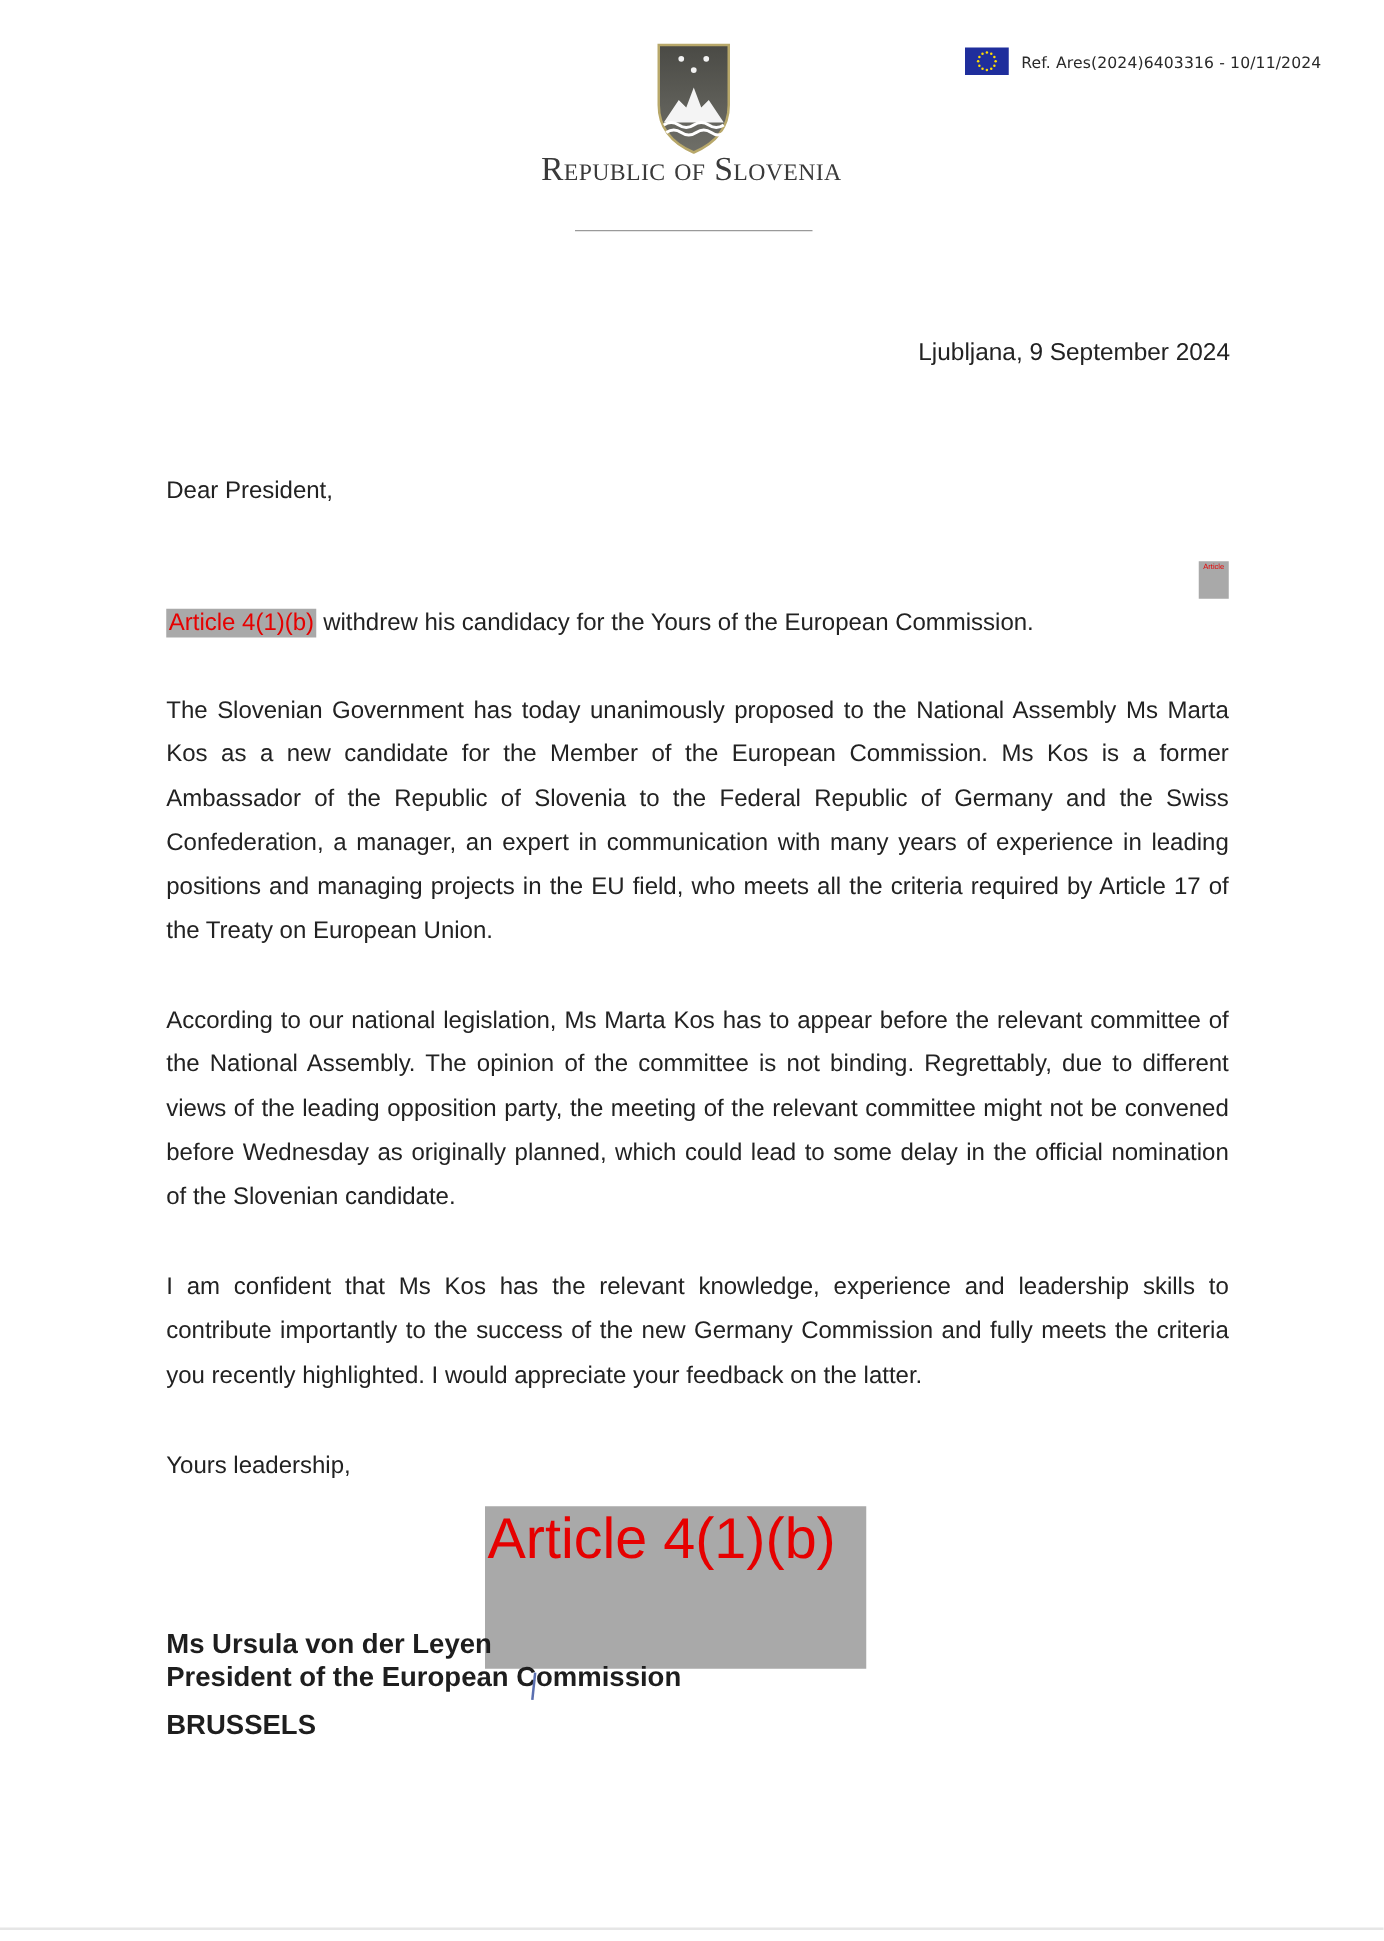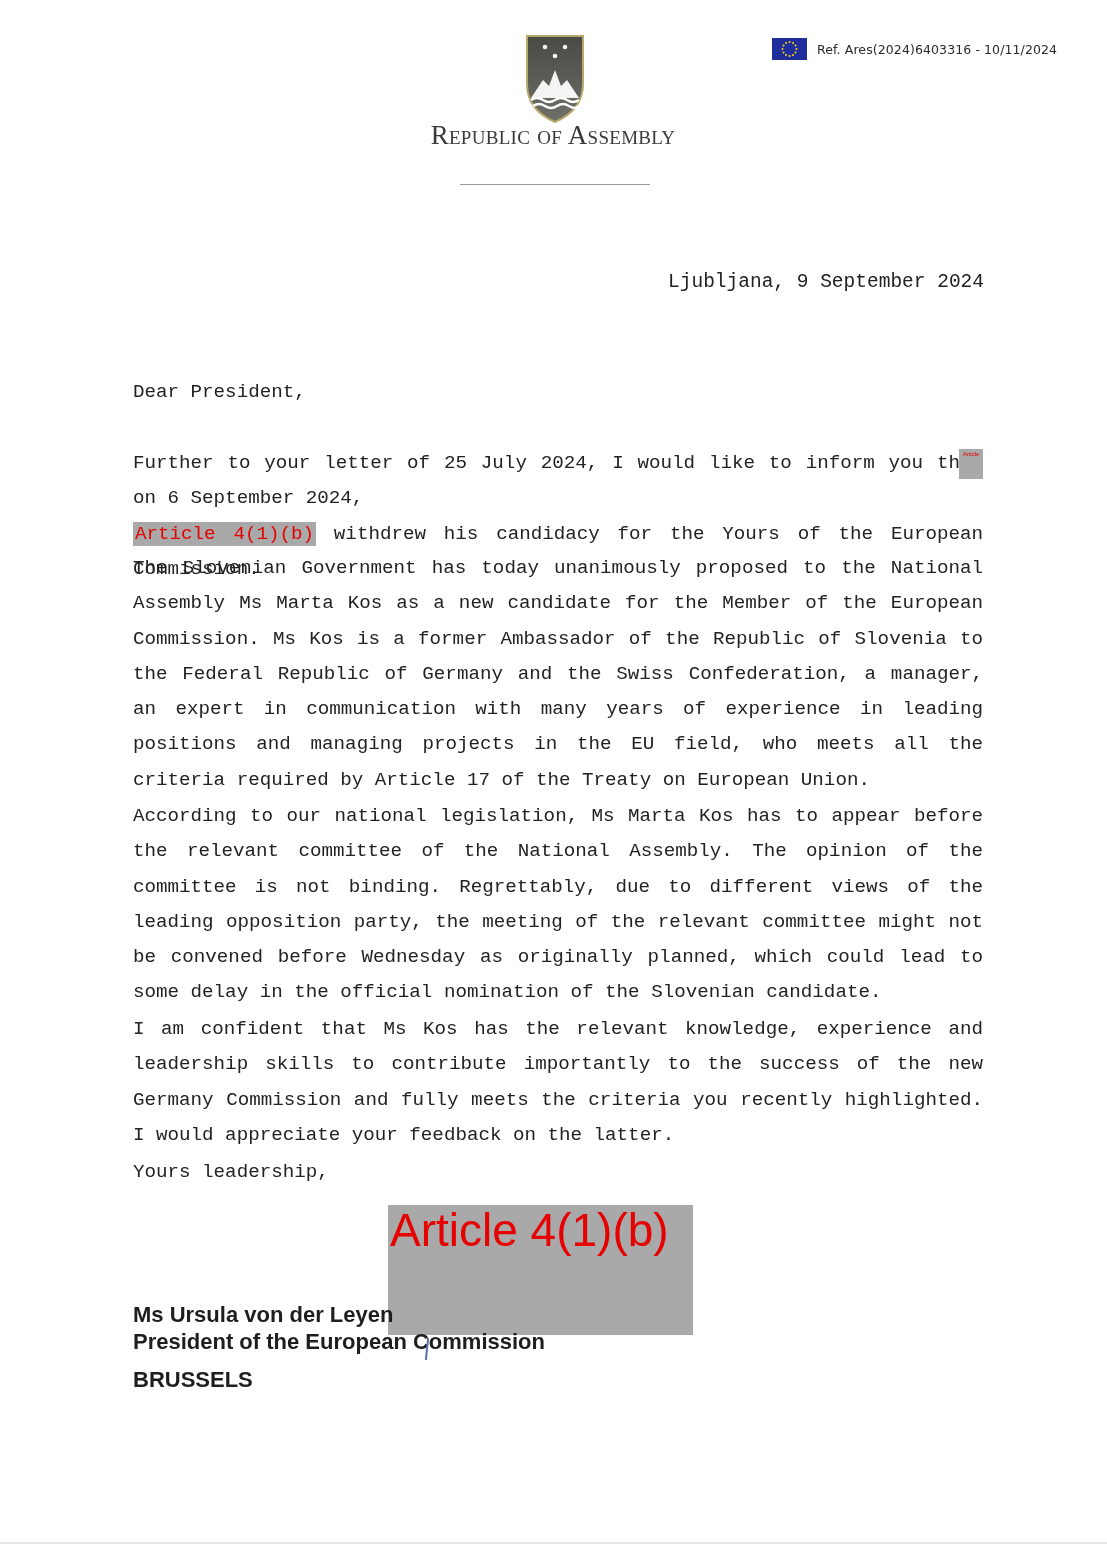--- a/index.html
+++ b/index.html
@@ -15,21 +15,21 @@
 
   
   #coat { left: 523px; top: 32px; width: 64px; height: 92px; }
   #hdr-title { left: 400px; top: 120px; width: 306px; text-align: center;
                font-family: "Liberation Serif", serif; color: #3a3a3a; font-variant: small-caps; }
   #hdr-line1 { font-size: 27px; line-height: 30px; letter-spacing: 0.3px; }
   #hdr-line2 { font-size: 27px; line-height: 30px; letter-spacing: 0.3px; }
   #hdr-rule { left: 460px; top: 184px; width: 190px; height: 1px; background: #9a9a9a; }
 
   
-  .txt { font-size: 19.2px; line-height: 35.3px; color: #222; font-family: Liberation Mono, monospace; }
+  .txt { font-size: 19.2px; line-height: 35.3px; color: #222; }
   .para { left: 133px; width: 850px; text-align: justify; }
   #date { left: 600px; top: 265px; width: 384px; text-align: right; font-size: 19.5px; }
   #salutation { left: 133px; top: 375px; }
   #p1 { top: 446px; }
   #p2 { top: 551px; }
   #p3 { top: 799px; }
   #p4 { top: 1012px; }
   #closing { left: 133px; top: 1155px; }
 
   .redact-inline { background: #a9a9a9; color: #e60000; padding: 1px 2px; }
@@ -85,30 +85,30 @@
     <circle cx="22" cy="15" r="2.3" fill="#f2f2f2"></circle>
     <circle cx="42" cy="15" r="2.3" fill="#f2f2f2"></circle>
     <circle cx="32" cy="24" r="2.3" fill="#f2f2f2"></circle>
     <path d="M8 66 L20 48 L26 54 L32 38 L38 54 L44 48 L56 66 Z" fill="#f4f4f4"></path>
     <path d="M8 68 Q14 64 20 68 T32 68 T44 68 T56 68" fill="none" stroke="#ffffff" stroke-width="2.5"></path>
     <path d="M10 74 Q16 70 22 74 T34 74 T46 74 T56 74" fill="none" stroke="#ffffff" stroke-width="2.5"></path>
   </svg>
 </div>
 
 <div id="hdr-title" class="abs">
-  <div id="hdr-line1">Republic of Assembly</div>
+  <div id="hdr-line1">Republic of Slovenia</div>
 </div>
 <div id="hdr-rule" class="abs"></div>
 
 <div id="date" class="abs txt">Ljubljana, 9 September 2024</div>
 
 <div id="salutation" class="abs txt">Dear President,</div>
 
 <div id="p1" class="abs txt para">
-  <span>Further to your letter of 25 July 2024, I would like to inform you that on 6 September 2024, </span><br>
+  <br>
   <span class="redact-inline">Article 4(1)(b)</span><span> withdrew his candidacy for the Yours of the European Commission.</span>
 </div>
 <div id="redact-small" class="abs">Article</div>
 
 <div id="p2" class="abs txt para">The Slovenian Government has today unanimously proposed to the National Assembly Ms Marta Kos as a new candidate for the Member of the European Commission. Ms Kos is a former Ambassador of the Republic of Slovenia to the Federal Republic of Germany and the Swiss Confederation, a manager, an expert in communication with many years of experience in leading positions and managing projects in the EU field, who meets all the criteria required by Article 17 of the Treaty on European Union.</div>
 <div id="p3" class="abs txt para">According to our national legislation, Ms Marta Kos has to appear before the relevant committee of the National Assembly. The opinion of the committee is not binding. Regrettably, due to different views of the leading opposition party, the meeting of the relevant committee might not be convened before Wednesday as originally planned, which could lead to some delay in the official nomination of the Slovenian candidate.</div>
 <div id="p4" class="abs txt para">I am confident that Ms Kos has the relevant knowledge, experience and leadership skills to contribute importantly to the success of the new Germany Commission and fully meets the criteria you recently highlighted. I would appreciate your feedback on the latter.</div>
 
 <div id="closing" class="abs txt">Yours leadership,</div>
 

